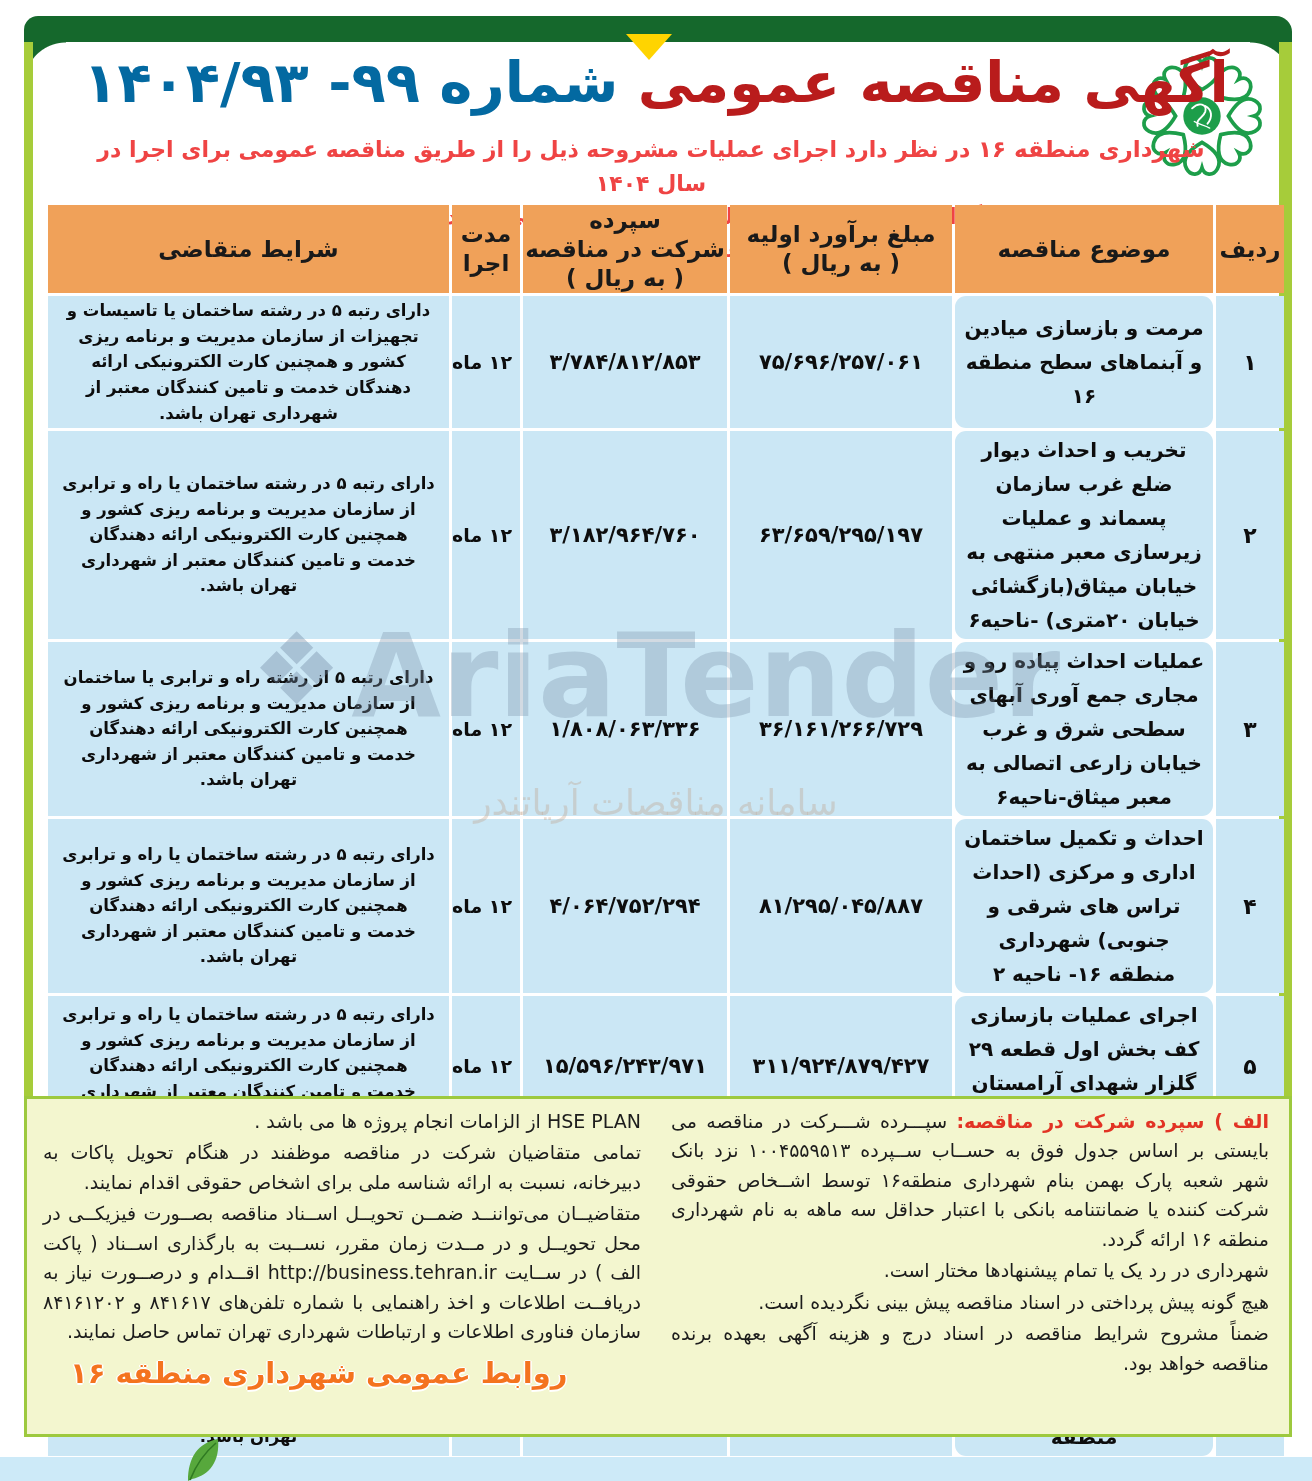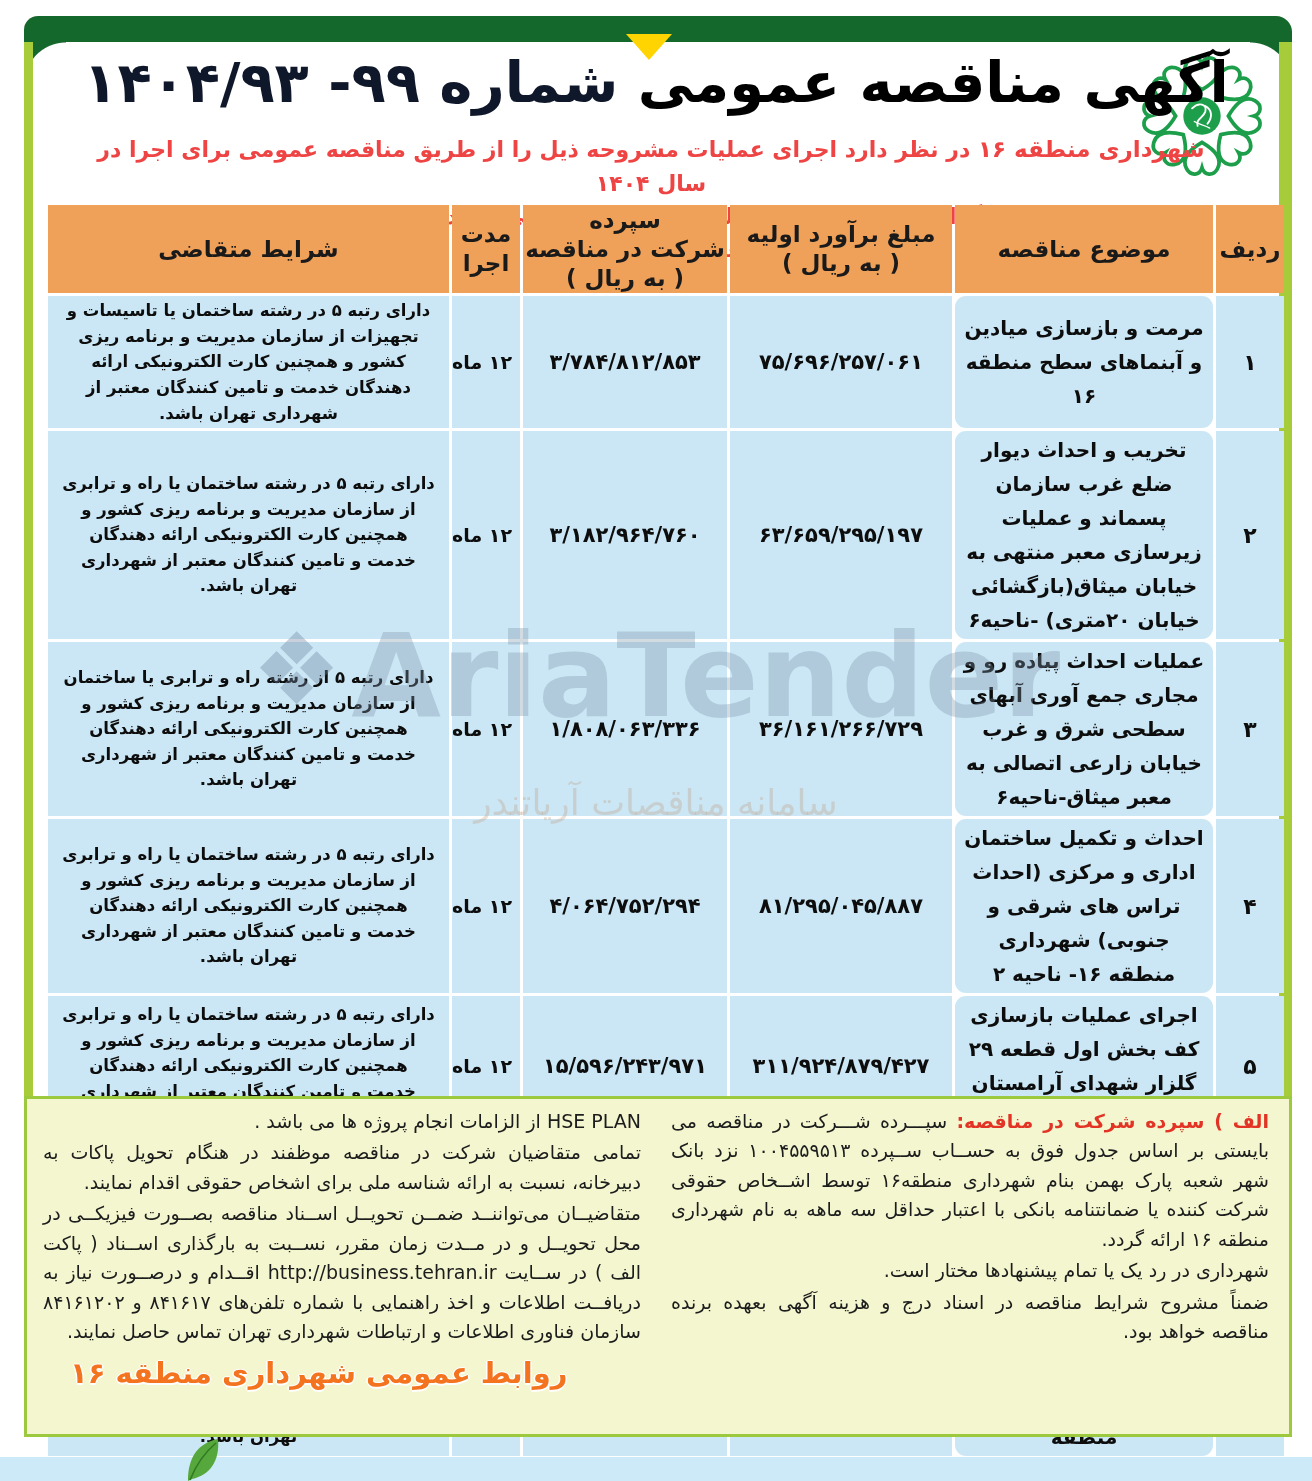--- a/index.html
+++ b/index.html
@@ -14,22 +14,22 @@
   .corner.right{right:20px;background:radial-gradient(circle at 0% 100%, rgba(0,0,0,0) 41px, #15682c 42px);}
   .strip{position:absolute;top:42px;background:#a6cc3a;}
   .strip.left{left:24px;width:9px;height:1395px;}
   .strip.right{right:20px;width:13px;height:1395px;}
   .triangle{position:absolute;left:626px;top:34px;width:0;height:0;
     border-left:23px solid transparent;border-right:23px solid transparent;border-top:26px solid #ffd400;}
   
   .logo{position:absolute;top:50px;right:44px;width:132px;height:132px;}
   .title{position:absolute;top:50px;left:0;right:0;text-align:center;direction:rtl;
     font-size:56px;font-weight:bold;letter-spacing:-1px;white-space:nowrap;}
-  .title .t-red{color:#000000;}
-  .title .t-blue{color:#0f172a;}
+  .title .t-red{color:#b91c1c;}
+  .title .t-blue{color:#0369a1;}
   .intro{position:absolute;top:132px;left:70px;right:80px;direction:rtl;text-align:center;
     font-size:22px;font-weight:bold;color:#ef4444;line-height:1.5;}
   .intro .b16{font-size:23px;}
   
   .tbl-wrap{position:absolute;top:202px;left:45px;right:25px;}
   table{width:100%;border-collapse:separate;border-spacing:3px;direction:rtl;table-layout:fixed;}
   th{background:#f0a159;color:#1a1a1a;font-weight:bold;font-size:23px;white-space:pre-line;
      height:86px;vertical-align:middle;text-align:center;line-height:1.25;}
   td{background:#cbe7f5;color:#0d0d0d;height:110px;vertical-align:middle;text-align:center;padding:2px 8px;}
   td.rowno{font-size:22px;font-weight:bold;}
@@ -198,20 +198,21 @@
 </table>
 </div>
 
 <div class="wm"><span class="wm-mark">❖</span><span>AriaTender</span></div>
 <div class="wm-sub">سامانه مناقصات آریاتندر</div>
 
 <div class="notes">
   <div class="col">
     <p><span class="note-heading">الف ) سپرده شرکت در مناقصه:</span> <span>سپـــرده شـــرکت در مناقصه می بایستی بر اساس جدول فوق به حســاب ســپرده ۱۰۰۴۵۵۹۵۱۳ نزد بانک شهر شعبه پارک بهمن  بنام شهرداری منطقه۱۶ توسط اشــخاص حقوقی شرکت کننده یا ضمانتنامه بانکی با اعتبار حداقل سه ماهه به نام شهرداری منطقه ۱۶ ارائه  گردد.</span></p>
     <p>شهرداری در رد یک یا تمام پیشنهادها مختار است.</p>
+    <p>هیچ گونه پیش پرداختی در اسناد مناقصه پیش بینی نگردیده است.</p>
     <p>ضمناً مشروح شرایط مناقصه در اسناد درج و هزینه آگهی بعهده برنده مناقصه  خواهد بود.</p>
 
   </div>
   <div class="col">
     <p>HSE PLAN از الزامات انجام پروژه ها می باشد .</p>
     <p>تمامی متقاضیان شرکت در مناقصه موظفند در هنگام تحویل پاکات به دبیرخانه، نسبت به ارائه شناسه ملی برای اشخاص حقوقی اقدام نمایند.</p>
     <p>متقاضیــان می‌تواننــد ضمــن تحویــل اســناد مناقصه بصــورت فیزیکــی در محل تحویــل و در مــدت زمان مقرر، نســبت به بارگذاری اســناد ( پاکت الف ) در ســایت http://business.tehran.ir اقــدام و درصــورت نیاز به دریافــت اطلاعات و اخذ راهنمایی با شماره تلفن‌های ۸۴۱۶۱۷ و ۸۴۱۶۱۲۰۲ سازمان فناوری اطلاعات و ارتباطات شهرداری تهران تماس حاصل نمایند.</p>
     <div class="sig">روابط عمومی شهرداری منطقه ۱۶</div>
   </div>
 </div>

